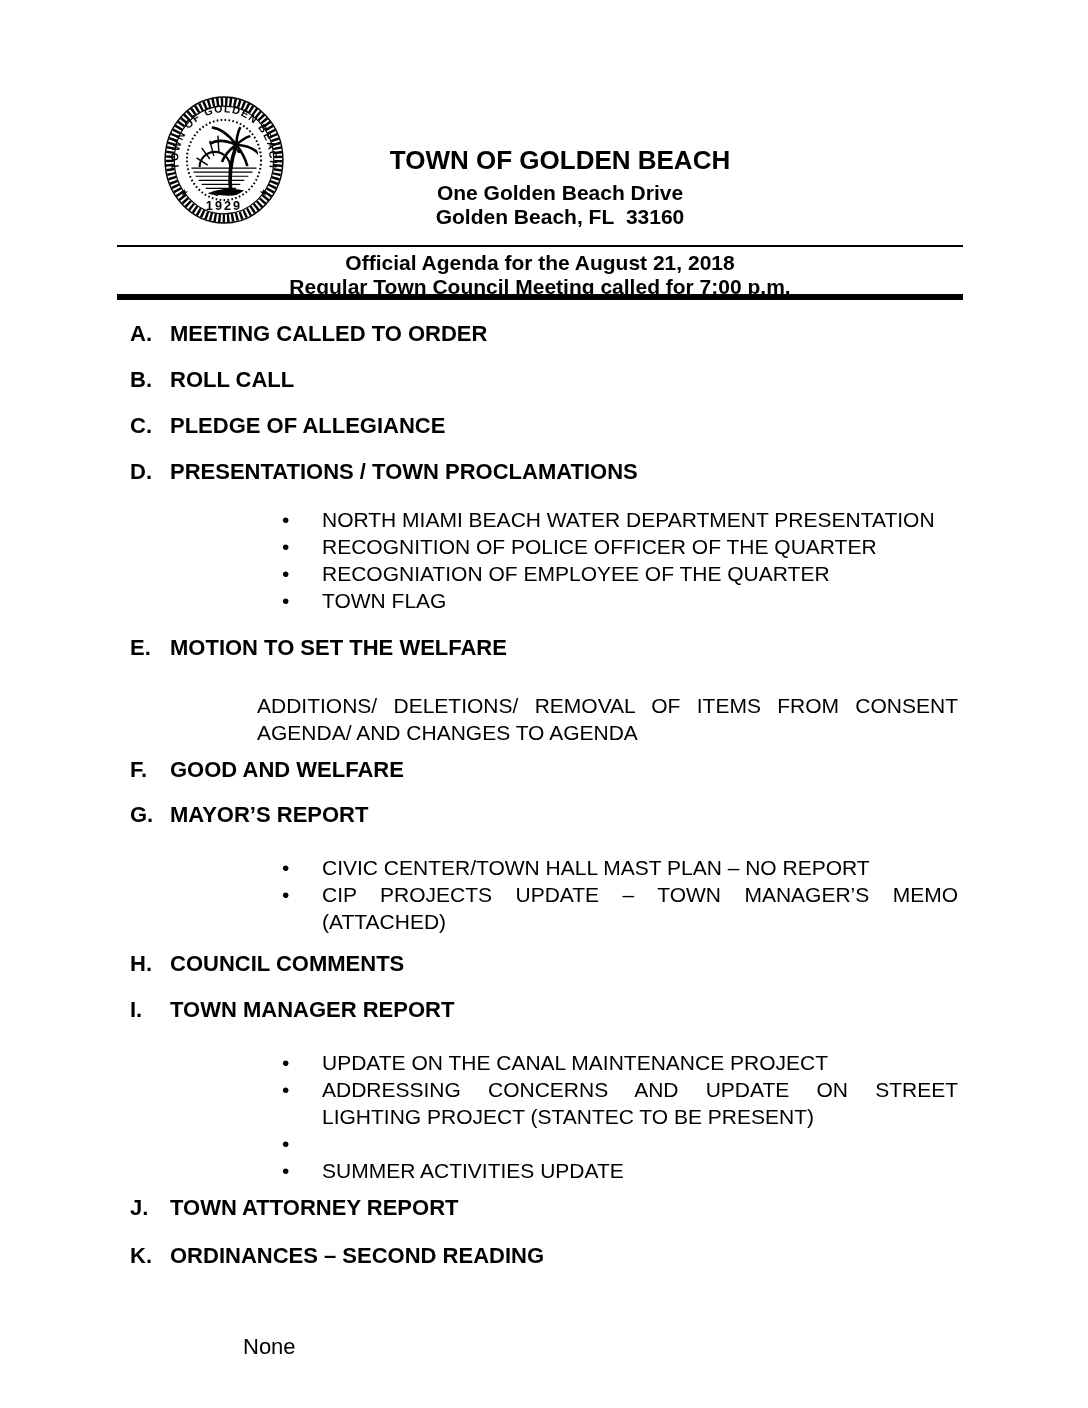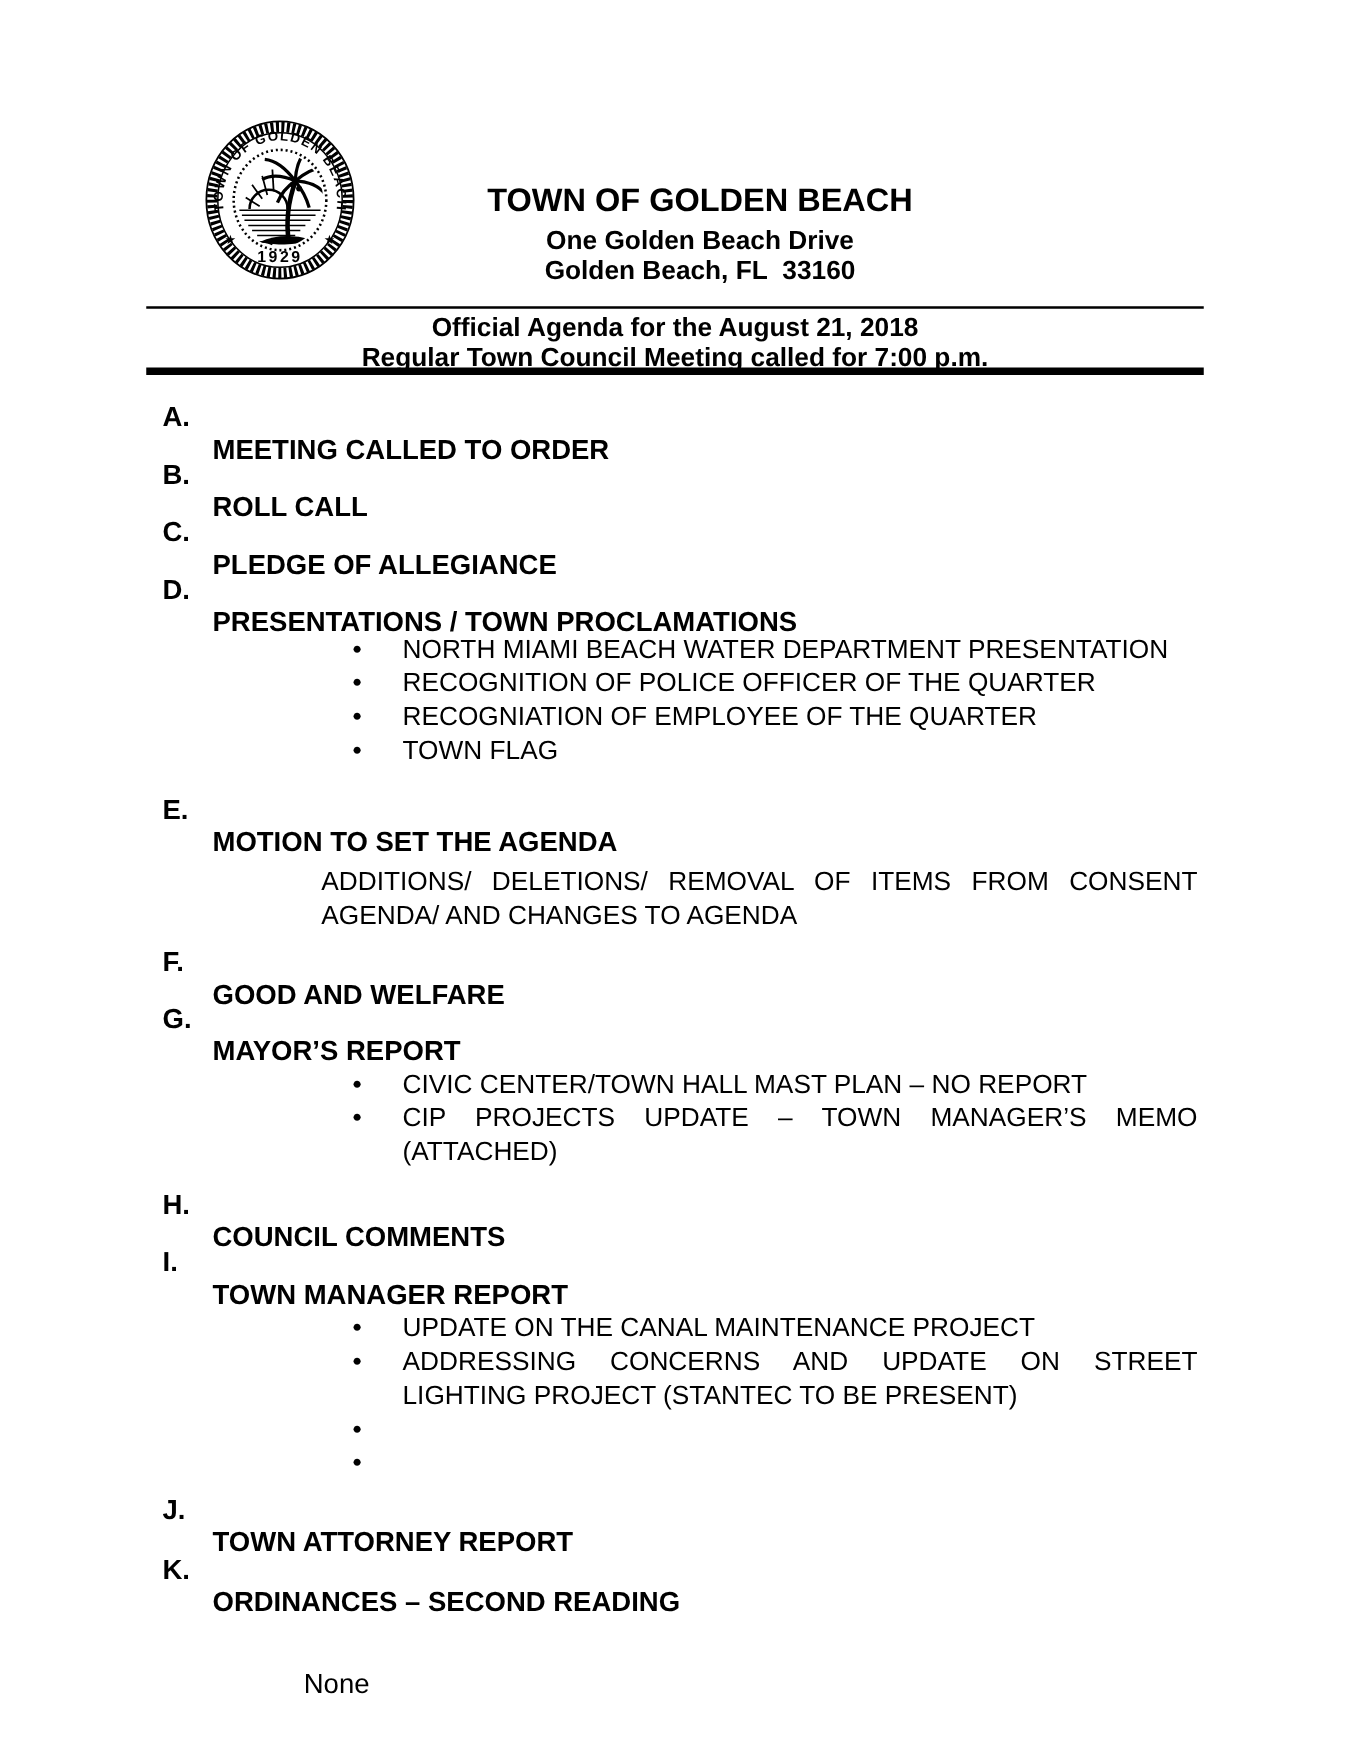--- a/index.html
+++ b/index.html
@@ -14,21 +14,21 @@
   .hdr-title { font-size:26px; line-height:28px; margin-bottom:7px; white-space:nowrap; }
   .hdr-addr { font-size:21px; line-height:24px; }
   .rule-thin  { position:absolute; left:117px; top:245px; width:846px; height:2px; background:#000; }
   .banner { position:absolute; left:117px; top:251px; width:846px; text-align:center;
             font-weight:bold; font-size:21px; line-height:24px; }
   .rule-thick { position:absolute; left:117px; top:294px; width:846px; height:6px; background:#000; }
 
   .sec { position:absolute; left:130px; width:828px; display:flex;
          font-size:22px; font-weight:bold; line-height:22px; }
   .sec .letter { flex:none; width:40px; }
-  .sec .stitle { flex:1;margin-top:26px; }
+  .sec .stitle { flex:1; }
 
   .bullets { position:absolute; left:130px; width:828px; font-size:21px; line-height:27px; }
   .bi { display:flex; }
   .bi .mk { flex:none; margin-left:152px; width:40px; }
   .bi .tx { flex:1; }
 
   .para { position:absolute; left:257px; width:701px; font-size:21px; line-height:27px; }
   .jl { text-align:justify; text-align-last:justify; -moz-text-align-last:justify; }
 
   .none-label { position:absolute; left:243px; top:1291px; font-size:22px; line-height:24px;margin-top:44px; }
@@ -133,21 +133,21 @@
       <span class="tx">RECOGNIATION OF EMPLOYEE OF THE QUARTER</span>
     </div>
     <div class="bi">
       <span class="mk">•</span>
       <span class="tx">TOWN FLAG</span>
     </div>
   </div>
 
   <div class="sec sec-e">
     <span class="letter">E.</span>
-    <span class="stitle">MOTION TO SET THE AGENDA</span>
+    <span class="stitle">MOTION TO SET THE WELFARE</span>
   </div>
   <div class="para para-e">
     <div class="jl">ADDITIONS/ DELETIONS/ REMOVAL OF ITEMS FROM CONSENT</div>
     <div>AGENDA/ AND CHANGES TO AGENDA</div>
   </div>
 
   <div class="sec sec-f">
     <span class="letter">F.</span>
     <span class="stitle">GOOD AND WELFARE</span>
   </div>
@@ -189,20 +189,21 @@
       <span class="tx">
         <div class="jl">ADDRESSING CONCERNS AND UPDATE ON STREET</div>
         <div>LIGHTING PROJECT (STANTEC TO BE PRESENT)</div>
       </span>
     </div>
     <div class="bi">
       <span class="mk">•</span>
     </div>
     <div class="bi">
       <span class="mk">•</span>
+      <span class="tx">SUMMER ACTIVITIES UPDATE</span>
     </div>
   </div>
 
   <div class="sec sec-j">
     <span class="letter">J.</span>
     <span class="stitle">TOWN ATTORNEY REPORT</span>
   </div>
 
   <div class="sec sec-k">
     <span class="letter">K.</span>

